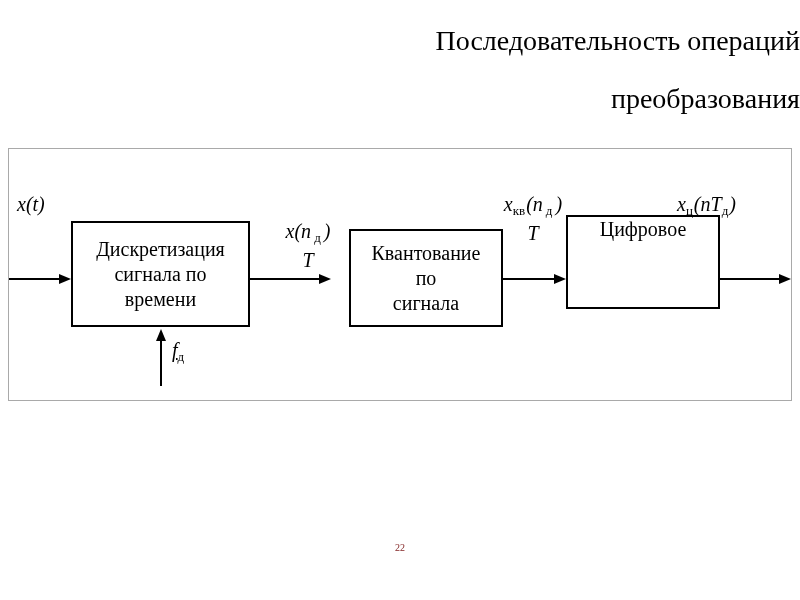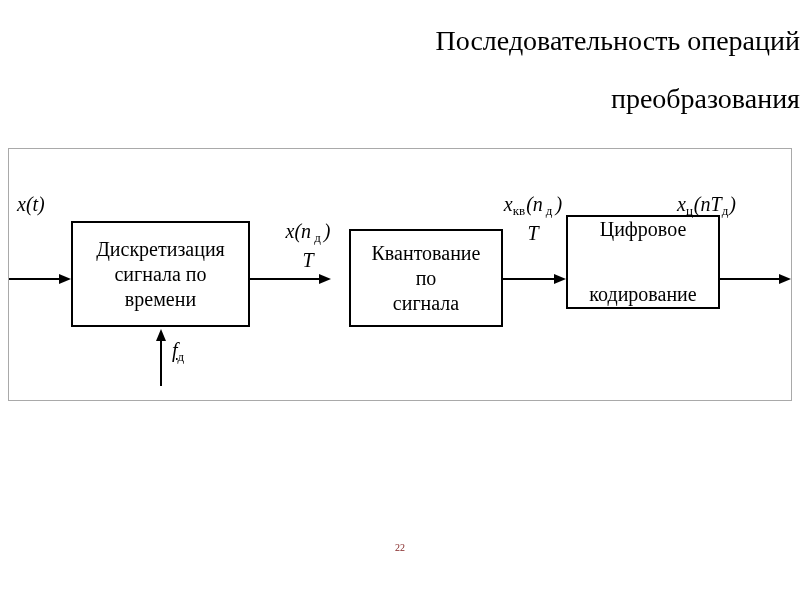--- a/index.html
+++ b/index.html
@@ -100,21 +100,20 @@
     </div>
 
     <div class="box box2">
       <div>Квантование</div>
       <div>по</div>
       <div>сигнала</div>
     </div>
 
     <div class="box box3">
       <div>Цифровое</div>
-      <div>кодирование</div>
     </div>
 
     <div class="sig sig-xt">
       <span>x(t)</span>
     </div>
 
     <div class="sig sig-s2">
       <div class="l1">
         <span>x(n</span><span class="sub">д</span><span>)</span>
       </div>

